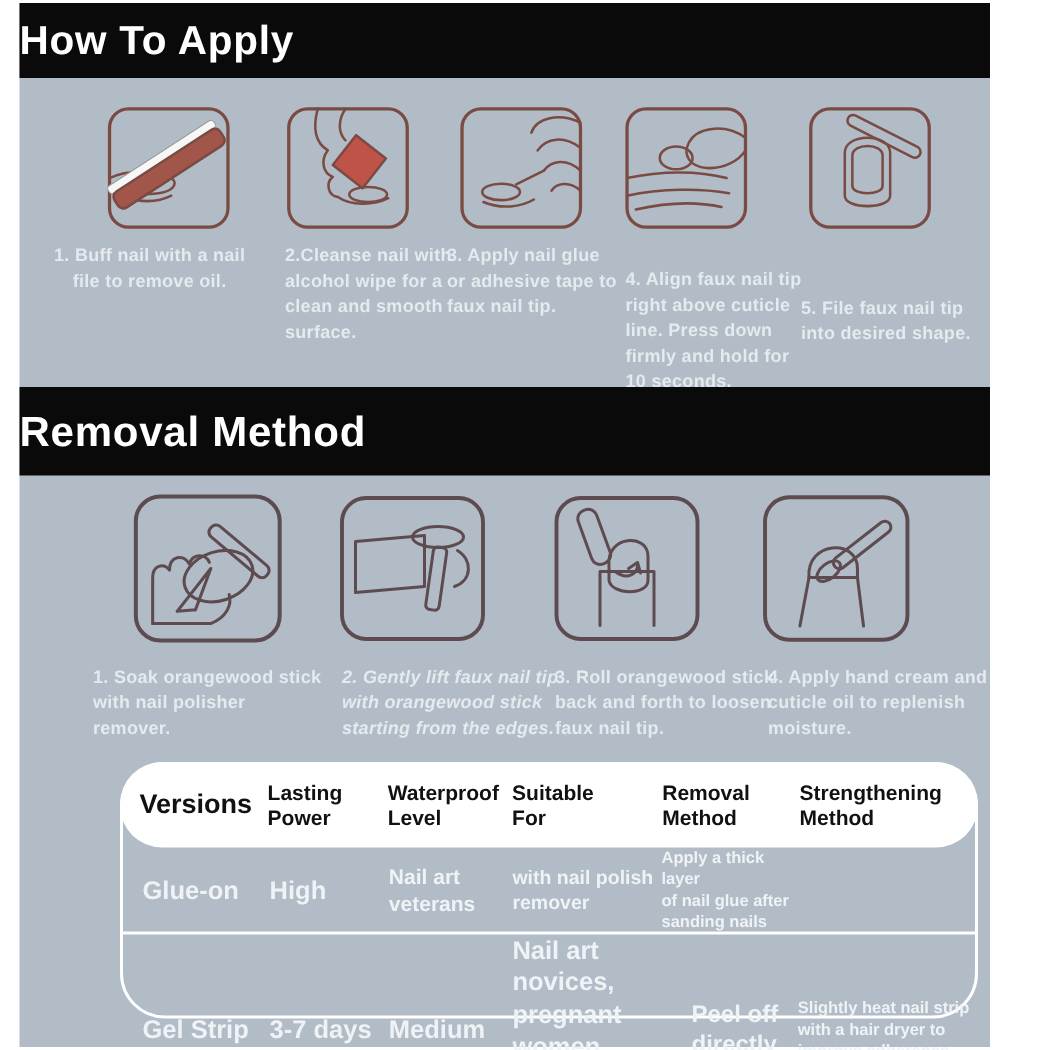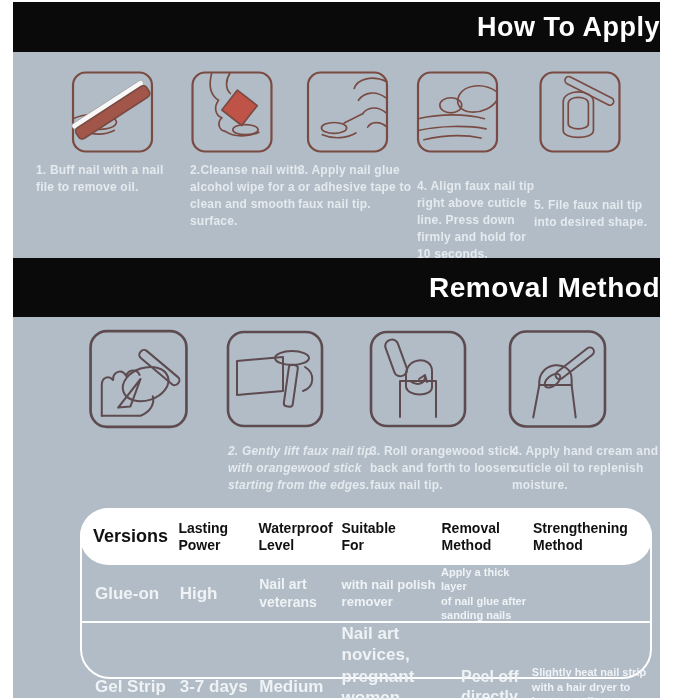--- a/index.html
+++ b/index.html
@@ -10,21 +10,21 @@
     position:relative; overflow:hidden;
   }
   .page { position:absolute; inset:0; }
   .panel {
     position:absolute; left:13px; top:2px; width:647px; height:696px;
     background:var(--panel-bg,#b1bcc7);
   }
   .bar {
     position:absolute; left:0; right:0;
     background:var(--bar-bg,#0a0a0a); color:var(--bar-text,#fff);
-    display:flex; align-items:center; justify-content:flex-end;
+    display:flex; align-items:center; justify-content:flex-start;
     font-weight:bold; letter-spacing:.5px;
   }
   .bar-apply   { top:0;     height:50px; font-size:27px; }
   .bar-removal { top:256px; height:59px; font-size:28px; }
 
   .icon { position:absolute; }
   .icon svg { display:block; width:100%; height:100%; }
   .apply-icon svg *   { stroke:var(--apply-stroke,#7a4b42); fill:none; stroke-width:2; stroke-linecap:round; stroke-linejoin:round; }
   .removal-icon svg * { stroke:var(--removal-stroke,#5d4b50); fill:none; stroke-width:2; stroke-linecap:round; stroke-linejoin:round; }
   .apply-icon svg .frame, .removal-icon svg .frame { stroke-width:2.6; }
@@ -43,21 +43,21 @@
   .ri2 { left:212px; top:326px; width:100px; height:102px; }
   .ri3 { left:355px; top:326px; width:100px; height:102px; }
   .ri4 { left:494px; top:326px; width:101px; height:102px; }
 
   .cap {
     position:absolute;
     color:var(--caption-text,#e4eaee);
     font-size:12px; font-weight:bold; line-height:1.42;
     white-space:pre; letter-spacing:.2px;
   }
-  .ac1 { left:23px;  top:160px; }
+  .ac1 { left:23px;  top:160px;text-align:center; }
   .ac2 { left:177px; top:160px; }
   .ac3 { left:285px; top:160px; }
   .ac4 { left:404px; top:160px;margin-top:16px; }
   .ac5 { left:521px; top:160px;margin-top:35px; }
   .rc1 { left:49px;  top:441px; }
   .rc2 { left:215px; top:441px;font-style:italic; }
   .rc3 { left:357px; top:441px; }
   .rc4 { left:499px; top:441px; }
 
   .cmp-table {
@@ -210,20 +210,23 @@
         <rect class="frame" x="3" y="3" width="94" height="94" rx="16"></rect>
         <path d="M26 88 L32 56 L64 56 L68 88"></path>
         <path d="M32 56 C30 32 64 30 64 50 L64 56"></path>
         <g transform="rotate(-38 60 40)">
             <rect x="46" y="36" width="46" height="8" rx="4"></rect>
             <ellipse cx="41" cy="40" rx="9" ry="5"></ellipse>
           </g>
       </svg>
     </div>
 
+    <div class="cap rc1">1. Soak orangewood stick
+with nail polisher
+remover.</div>
     <div class="cap rc2">2. Gently lift faux nail tip
 with orangewood stick
 starting from the edges.</div>
     <div class="cap rc3">3. Roll orangewood stick
 back and forth to loosen
 faux nail tip.</div>
     <div class="cap rc4">4. Apply hand cream and
 cuticle oil to replenish
 moisture.</div>
 

